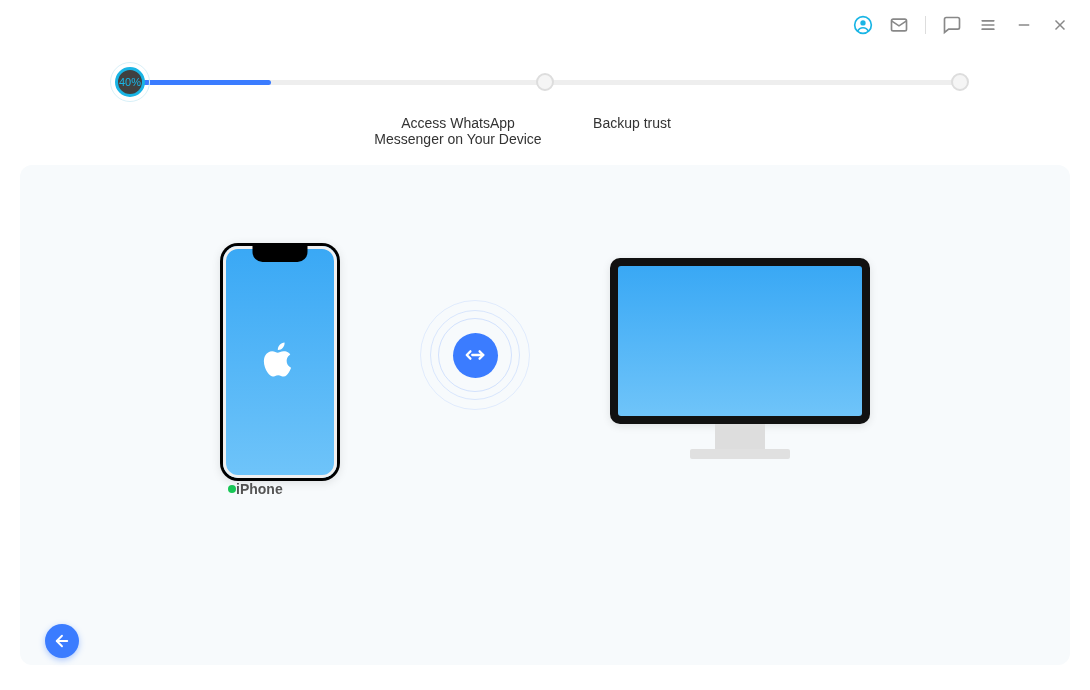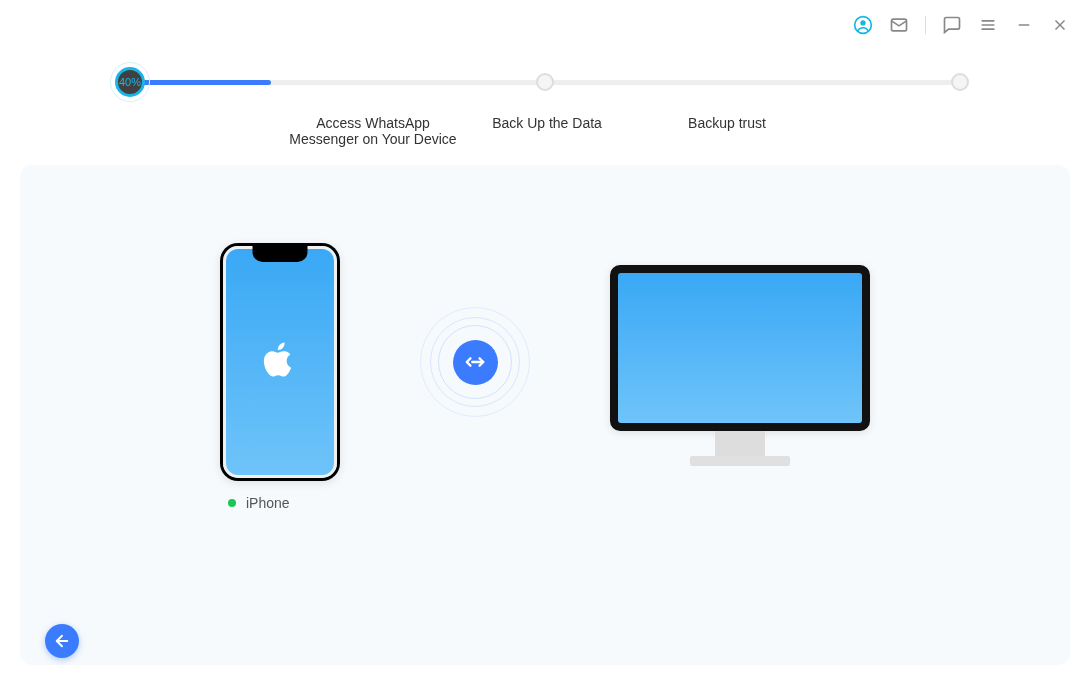--- a/index.html
+++ b/index.html
@@ -139,23 +139,22 @@
       transform: translateX(-50%);
       width: 55px;
       height: 16px;
       background: #000;
       border-radius: 0 0 10px 10px;
     }
     .apple-logo { color: #fff; }
     .phone-label {
       display: flex;
       align-items: center;
-      gap: 10px;
-      margin-top: 14px;
       margin-left: 8px;
+      font-weight: bold;
     }
     .status-dot {
       width: 8px;
       height: 8px;
       border-radius: 50%;
       background: #18c756;
     }
     .phone-label-text {
       color: #555;
       font-size: 14px;
@@ -309,21 +308,20 @@
   <div class="progress-bar-bg">
     <div class="progress-fill" style="width:17%"></div>
     <div class="progress-marker active" style="left:0%">
       <span>40%</span>
     </div>
     <div class="progress-marker inactive" style="left:50%"></div>
     <div class="progress-marker inactive" style="left:100%"></div>
   </div>
   <div class="step-labels">
     <div class="step-label">Access WhatsApp Messenger on Your Device</div>
-    <div class="step-label">Back Up the Data</div>
     <div class="step-label">Backup trust</div>
   </div>
 </div>
 
 <div class="main-panel">
   <div class="devices-row">
 
     <div class="phone-col">
       <div class="phone">
         <div class="phone-screen">

